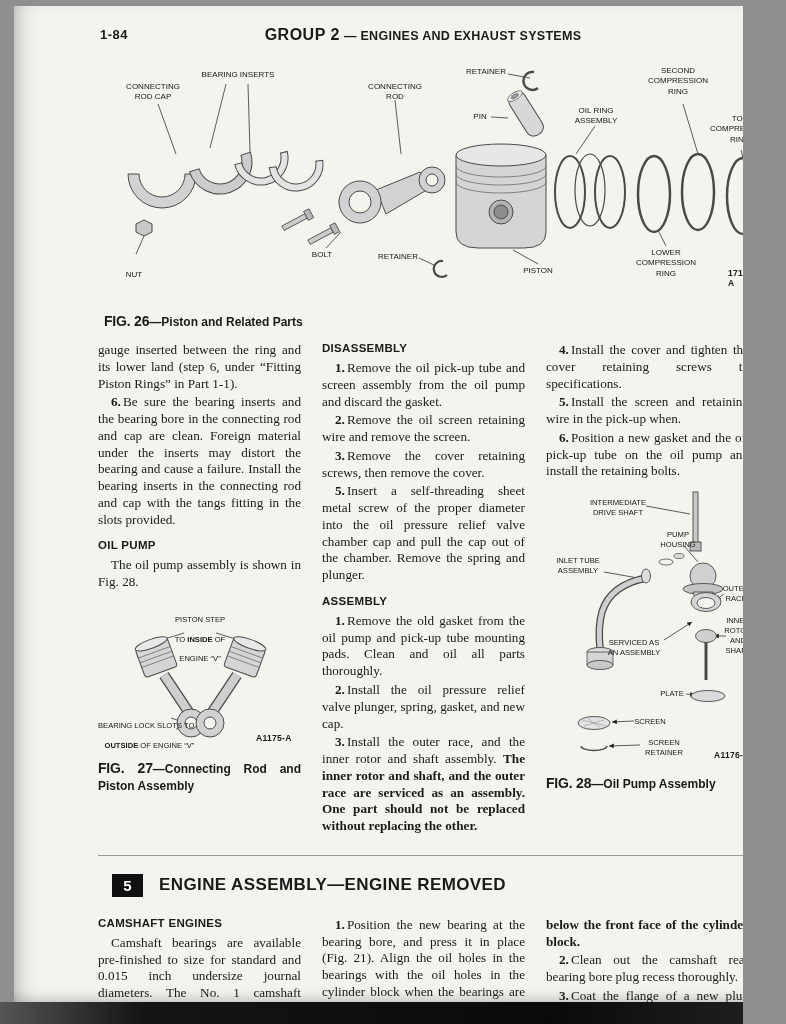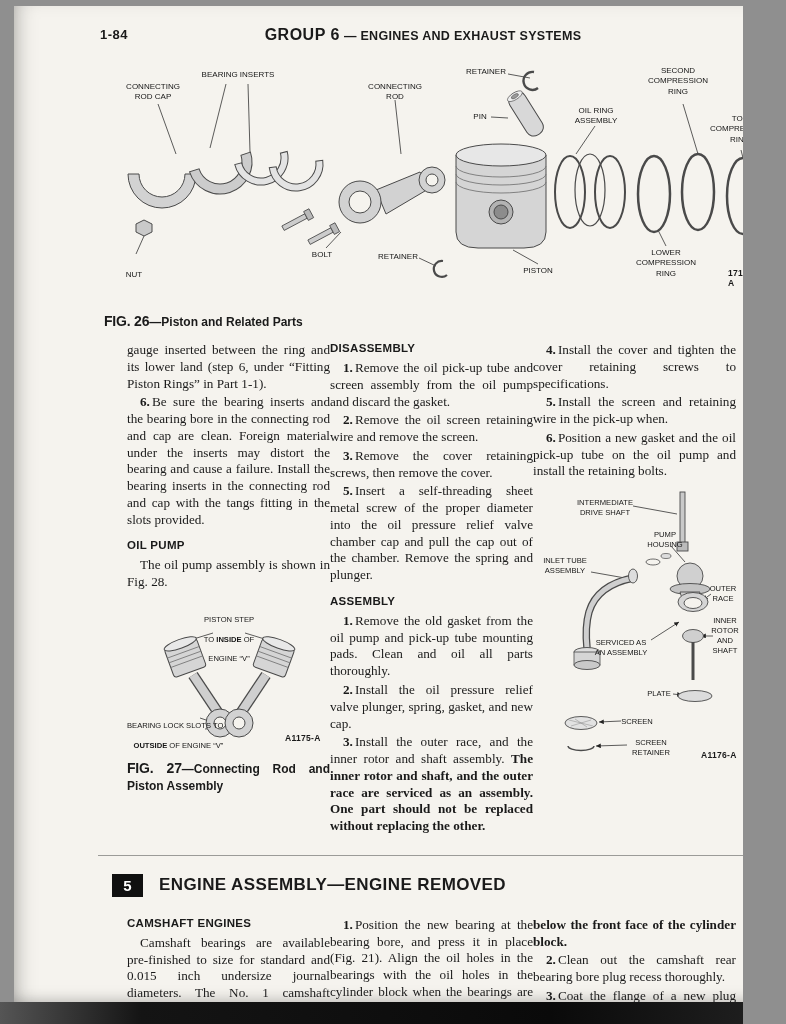--- a/index.html
+++ b/index.html
@@ -27,21 +27,21 @@
   .fig26 svg { position:absolute; left:0; top:0; }
   .flabel { position:absolute; font-family:"Liberation Sans",sans-serif; font-size:8px; line-height:1.3;
             white-space:pre-line; text-align:center; transform:translateX(-50%); color:#151515; }
   .flabel.la { transform:none; text-align:left; }
   .fcode { position:absolute; font:bold 8.5px "Liberation Sans",sans-serif; letter-spacing:.3px; }
   .fig-caption { margin-top:5px; font-family:"Liberation Sans",sans-serif; }
   .fig-no { font-weight:700; font-size:14px; letter-spacing:-.2px; }
   .fig-desc { font-weight:700; font-size:12px; }
 
   
-  .cols { display:flex; margin-top:12px;margin-left:29px; }
+  .cols { display:flex; gap:21px; margin-top:12px; }
   .col { flex:0 0 203px; width:203px; font-size:13.2px; line-height:1.27; text-align:justify; }
   .col p { margin:0 0 2px; }
   .step { text-indent:13px; }
   .step .n { font-weight:bold; margin-right:2px; }
   .subhead { font:bold 11.5px "Liberation Sans",sans-serif; letter-spacing:.3px; margin:11px 0 6px; }
   .col > :first-child { margin-top:0; }
   b.tail { font-weight:bold; }
 
   .fig27 { height:150px; margin-top:14px; width:203px; }
   .fig27 svg { position:absolute; left:0; top:0; }
@@ -59,21 +59,21 @@
 </style>
 </head>
 <body>
 
 <div class="canvas">
   <div class="paper">
 
     <div class="page-header">
       <span class="page-num">1-84</span>
       <div class="header-title">
-        <span class="ht-group">GROUP 6</span>
+        <span class="ht-group">GROUP 2</span>
         <span class="ht-rest">— ENGINES AND EXHAUST SYSTEMS</span>
       </div>
     </div>
 
     <div class="figbox fig26">
       <svg width="660" height="245" viewBox="0 0 660 245">
         <g stroke="#333" stroke-width="0.8" fill="none">
           <line x1="60" y1="42" x2="78" y2="92"></line>
           <line x1="128" y1="22" x2="112" y2="86"></line>
           <line x1="150" y1="22" x2="152" y2="90"></line>
@@ -298,20 +298,23 @@
           <div class="flabel" style="left:192px; top:126px;">INNER
 ROTOR
 AND
 SHAFT</div>
           <div class="flabel" style="left:126px; top:199px;">PLATE</div>
           <div class="flabel" style="left:104px; top:227px;">SCREEN</div>
           <div class="flabel" style="left:118px; top:248px;">SCREEN
 RETAINER</div>
           <div class="fcode" style="left:168px; top:260px;">A1176-A</div>
         </div>
+        <div class="fig-caption">
+          <span class="fig-no">FIG. 28</span><span class="fig-desc">—Oil Pump Assembly</span>
+        </div>
       </div>
     </div>
 
     <div class="sec-rule"></div>
     <div class="sec-header">
       <span class="sec-num">5</span>
       <span class="sec-title">ENGINE ASSEMBLY—ENGINE REMOVED</span>
     </div>
 
     <div class="cols bottom">

